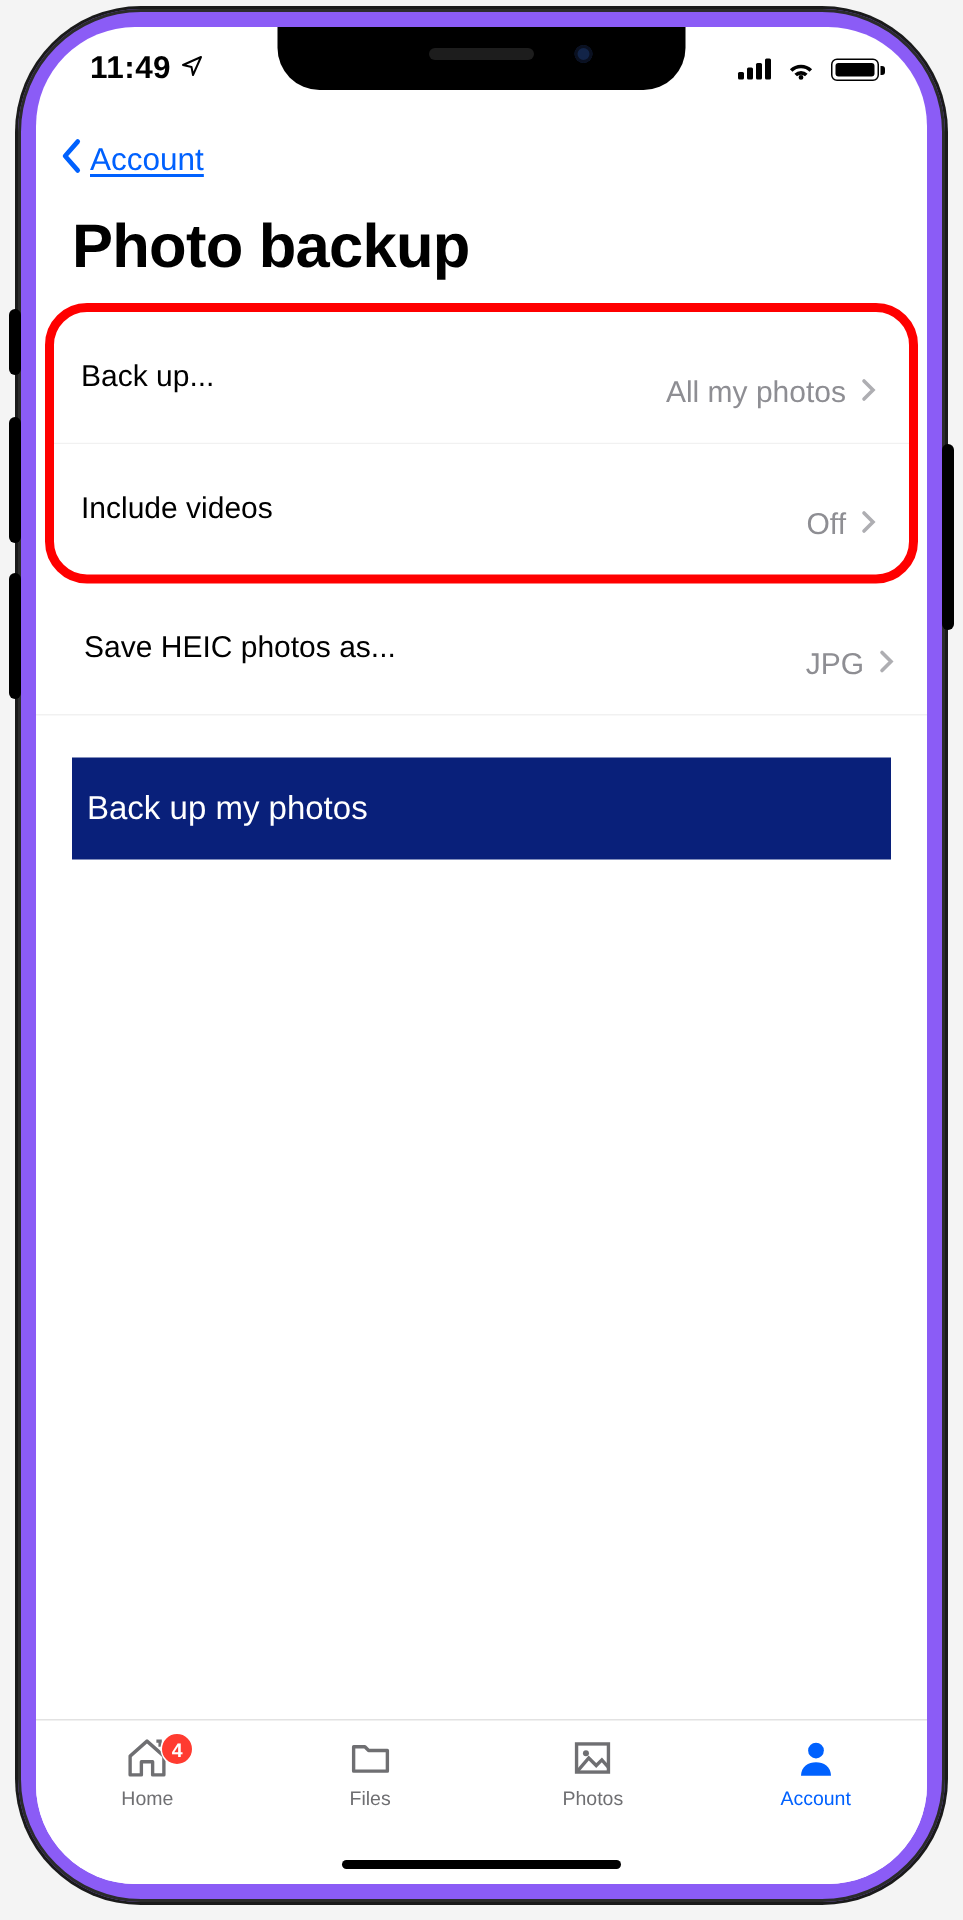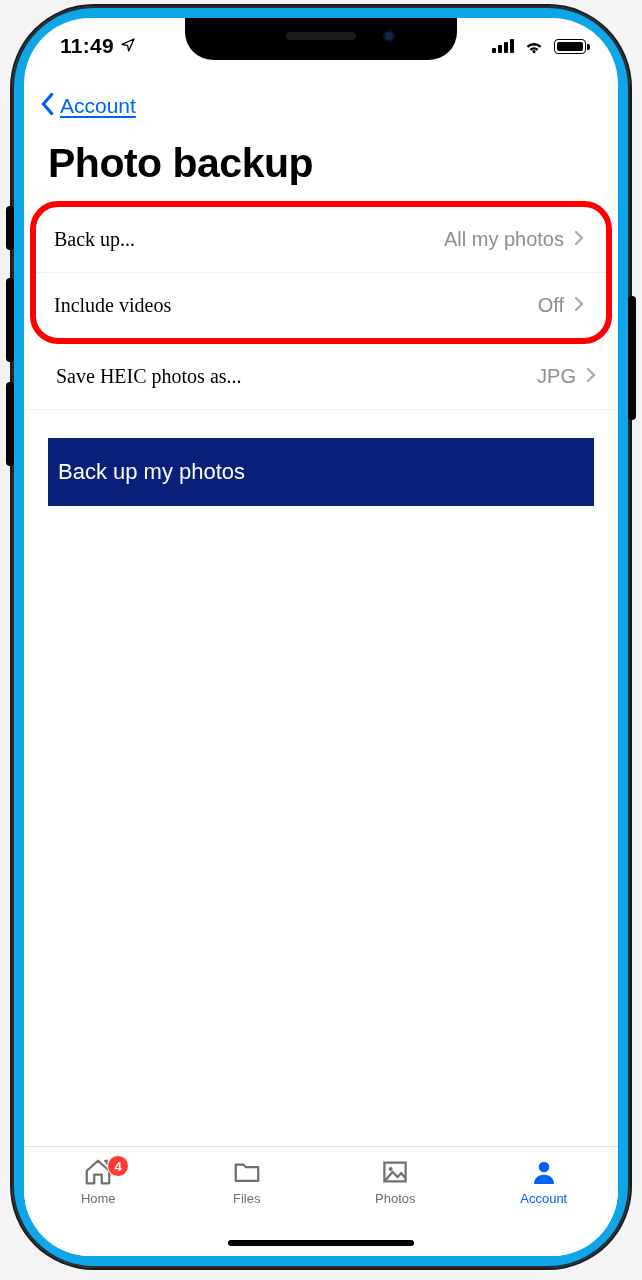--- a/index.html
+++ b/index.html
@@ -5,21 +5,21 @@
     * { margin: 0; padding: 0; box-sizing: border-box; -webkit-font-smoothing: antialiased; }
     html, body { width: 642px; height: 1280px; background: #f4f4f4; font-family: -apple-system, "Helvetica Neue", Helvetica, Arial, sans-serif; }
 
     
     .device {
       position: relative;
       width: 618px;
       height: 1262px;
       margin: 6px auto 0;
       border-radius: 82px;
-      background: #0ea5e9;
+      background: #8b5cf6;
       padding: 12px;
       box-shadow: 0 0 0 2px #1a1a1a, inset 0 0 0 2px #2b2b2b;
     }
     .side-btn { position: absolute; background: #000; border-radius: 4px; }
     .side-btn.l1 { left: -6px; top: 200px; width: 8px; height: 44px; }
     .side-btn.l2 { left: -6px; top: 272px; width: 8px; height: 84px; }
     .side-btn.l3 { left: -6px; top: 376px; width: 8px; height: 84px; }
     .side-btn.r1 { right: -6px; top: 290px; width: 8px; height: 124px; }
     .screen {
       position: relative;
@@ -102,22 +102,22 @@
     }
     .row {
       display: flex; align-items: center; justify-content: space-between;
       padding: 21px 22px 21px 18px;
       font-size: 20px;
       border-bottom: 1px solid #f1f1f1;
     }
     .row-highlight .row:first-child { border-top-left-radius: 22px; border-top-right-radius: 22px; }
     .row-highlight .row:last-child { border-bottom: none; border-bottom-left-radius: 22px; border-bottom-right-radius: 22px; }
     .row:not(.in-highlight) { padding-left: 32px; }
-    .row-label { color: #000; font-family: Liberation Serif, serif; }
-    .row-value-wrap { display: flex; align-items: center; gap: 10px; color: #8e8e93; font-size: 20px; }
+    .row-label { color: #000; }
+    .row-value-wrap { display: flex; align-items: center; gap: 10px; color: #8e8e93; font-size: 20px; margin-top: 22px; }
     .chevron-right { color: #aeaeb2; }
 
     .toggle {
       position: relative; width: 58px; height: 34px;
       background: #8e8e93; border-radius: 17px;
     }
     .toggle .knob {
       position: absolute; left: 2px; top: 2px;
       width: 30px; height: 30px; background: #fff; border-radius: 50%;
       box-shadow: 0 1px 2px rgba(0,0,0,.25);

